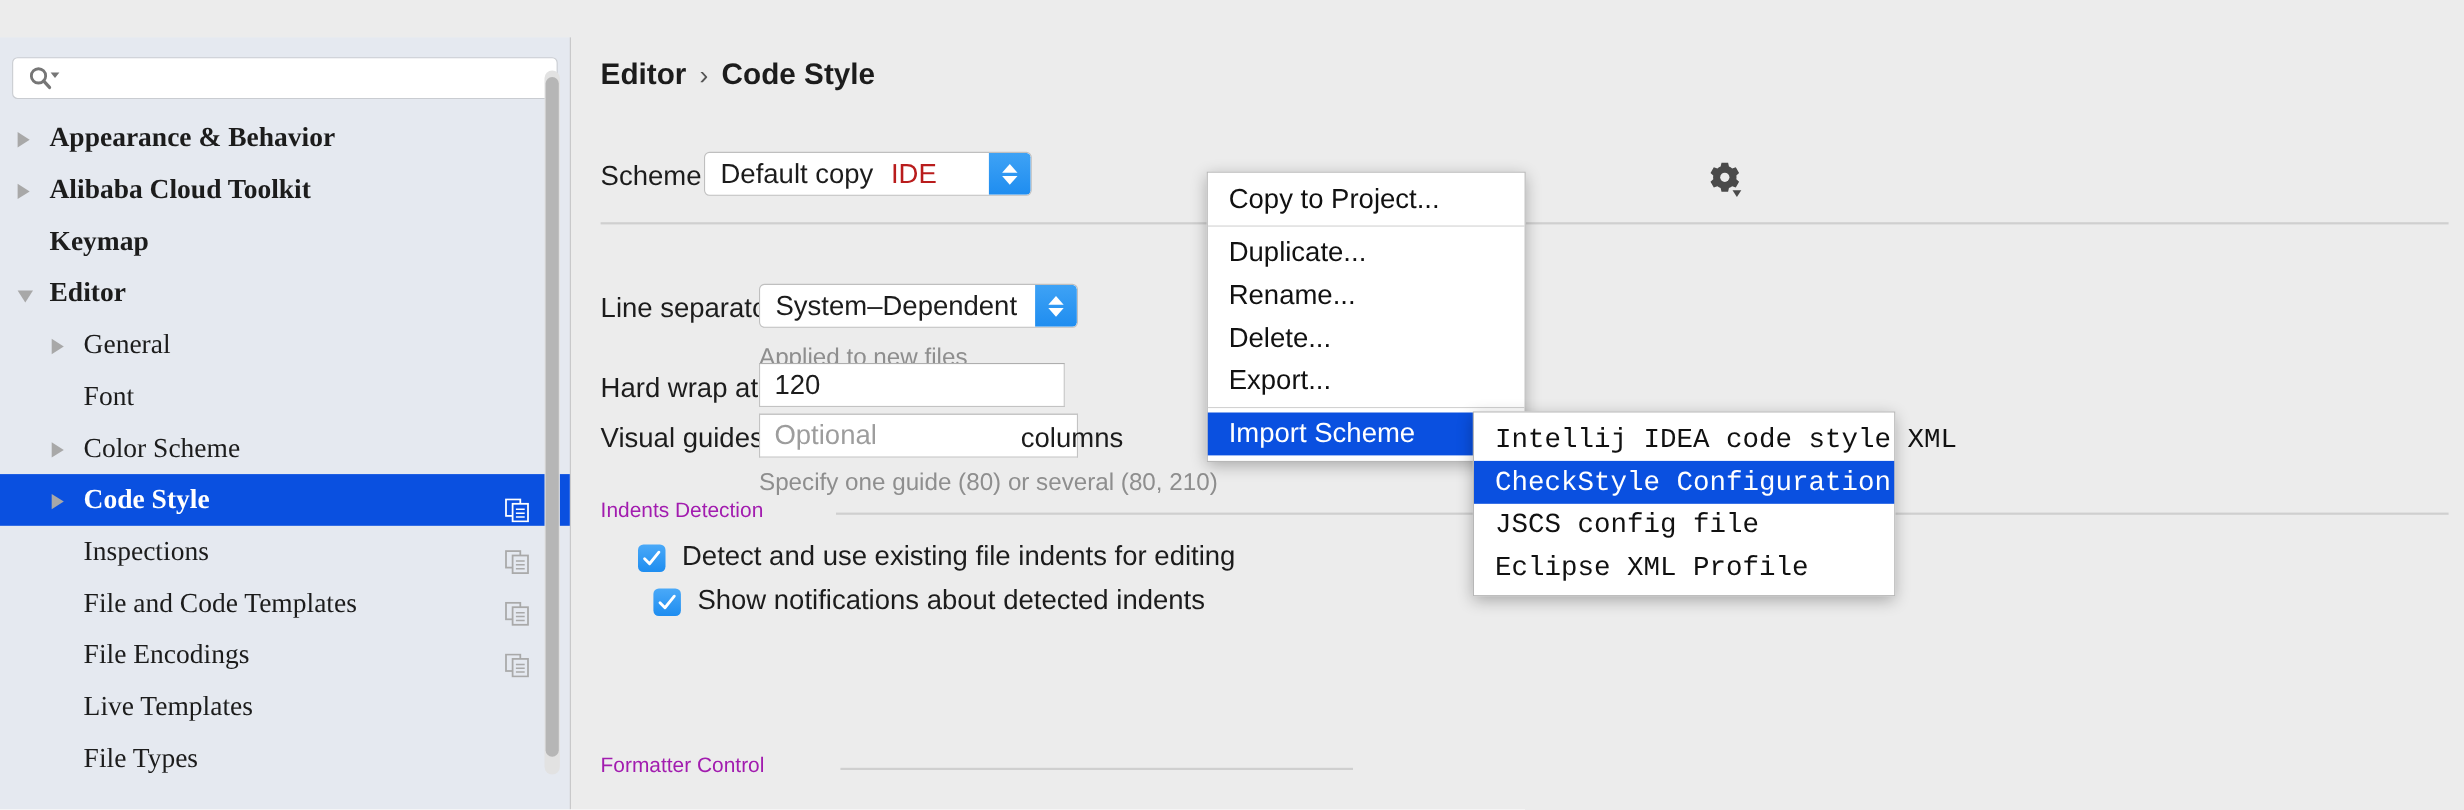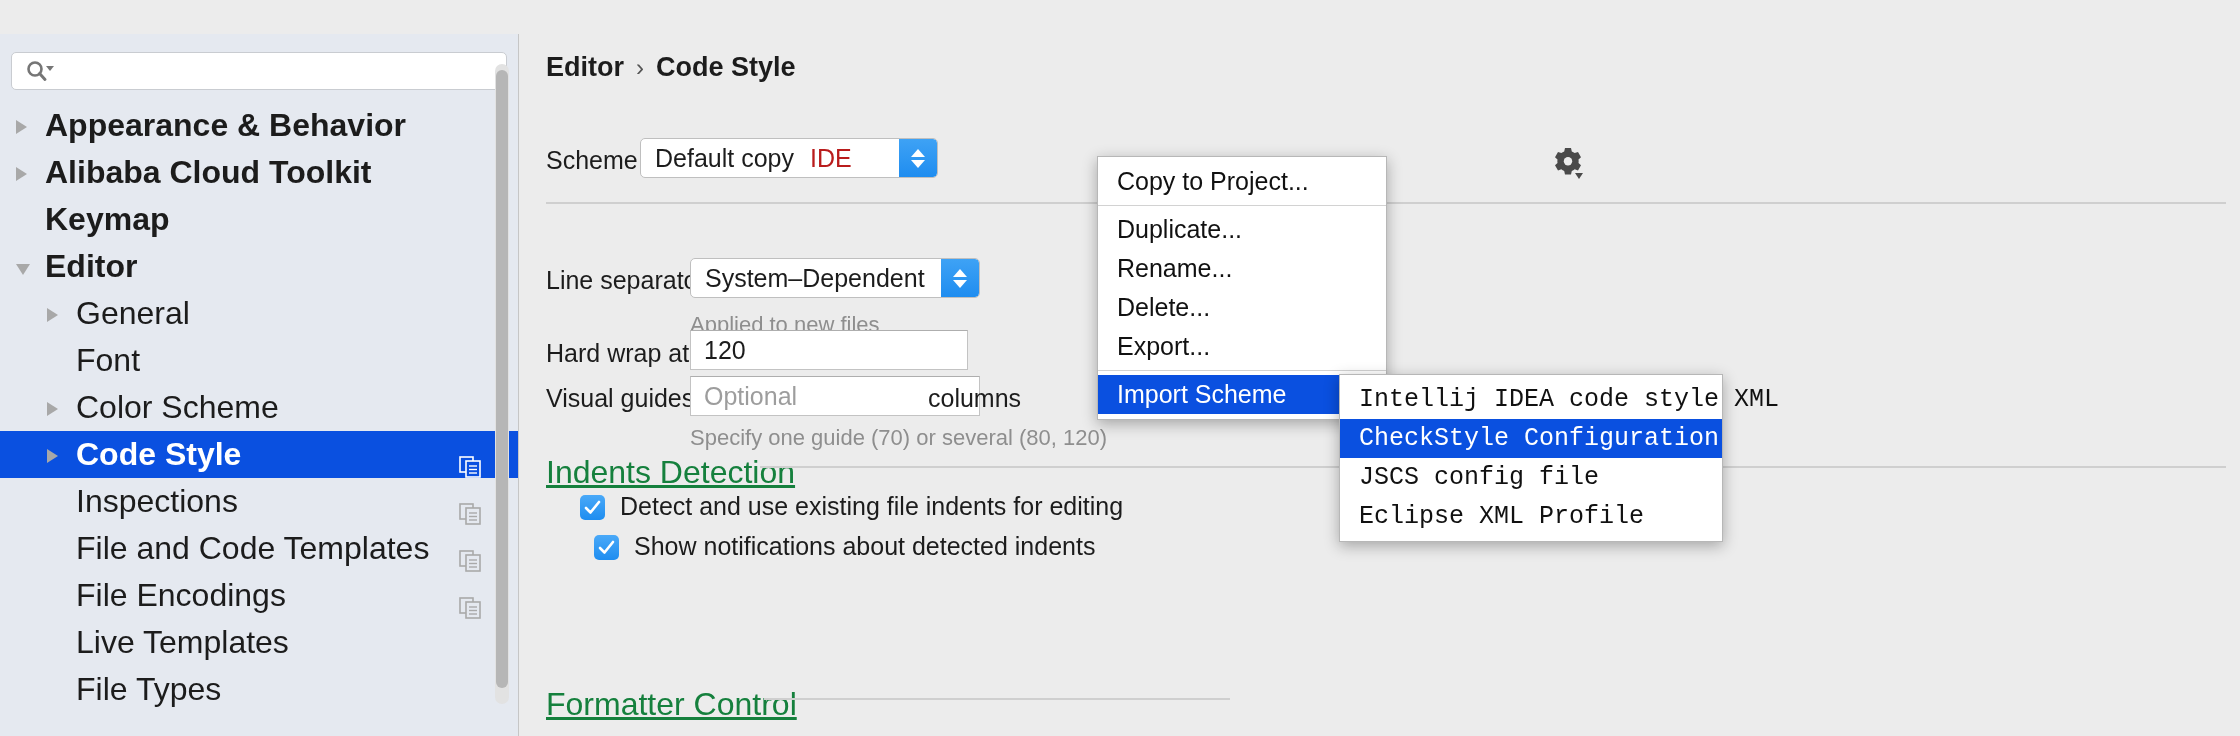--- a/index.html
+++ b/index.html
@@ -77,22 +77,23 @@
   .tree {
     position: absolute;
     left: 0; top: 68px;
     width: 519px;
   }
   .tree-row {
     position: relative;
     height: 47px;
     line-height: 47px;
     white-space: nowrap;
-    font-size: 32px;
-    color: #1c1c1c;
+    font-size: 25px;
+    color: #1c1c1c;
+    font-family: Liberation Serif, serif;
   }
   .tree-row.level0 { font-weight: bold; }
   .tree-row.selected { background: #0a50e0; }
   .tree-row.selected .tr-label { color: #ffffff; }
   .tr-arrow {
     position: absolute;
     top: 18px;
     width: 0; height: 0;
   }
   .tr-arrow.closed {
@@ -227,24 +228,23 @@
     left: 13px; top: 0;
     font-size: 25px;
     color: #1c1c1c;
     white-space: nowrap;
   }
   .field-text.placeholder { color: #9d9d9d; }
 
   
   .group-title {
     position: absolute;
-    font-size: 32px;
-    color: #15803d;
-    white-space: nowrap;
-    text-decoration: underline;
+    font-size: 19px;
+    color: #a21caf;
+    white-space: nowrap;
   }
   .group-line {
     position: absolute;
     height: 2px;
     background: #cfcfcf;
   }
 
   
   .cbrow { position: absolute; white-space: nowrap; }
   .cbox {
@@ -441,21 +441,21 @@
     <div class="field" style="left:170px; top:296px; width:278px; height:40px;">
       <div class="field-text" style="line-height:38px;">120</div>
     </div>
     <div class="row-label" style="left:580px; top:304px;">on typing</div>
 
     <div class="row-label" style="left:26px; top:350px;">Visual guides:</div>
     <div class="field" style="left:170px; top:342px; width:290px; height:40px;">
       <div class="field-text placeholder" style="line-height:38px;">Optional</div>
     </div>
     <div class="row-label" style="left:408px; top:350px;">columns</div>
-    <div class="hint" style="left:170px; top:391px;">Specify one guide (70) or several (80, 120)</div>
+    <div class="hint" style="left:170px; top:391px;">Specify one guide (80) or several (80, 210)</div>
 
     <div class="group-title" style="left:26px; top:420px;">Indents Detection</div>
     <div class="group-line" style="left:240px; top:432px; width:1466px;"></div>
 
     <div class="cbrow" style="left:60px; top:458px;">
       <span class="cbox">
         <svg width="19" height="19" viewBox="0 0 19 19">
           <polyline points="3,10 7.5,14.5 16,4" fill="none" stroke="#fff" stroke-width="2.6" stroke-linecap="round" stroke-linejoin="round"></polyline>
         </svg>
       </span>

